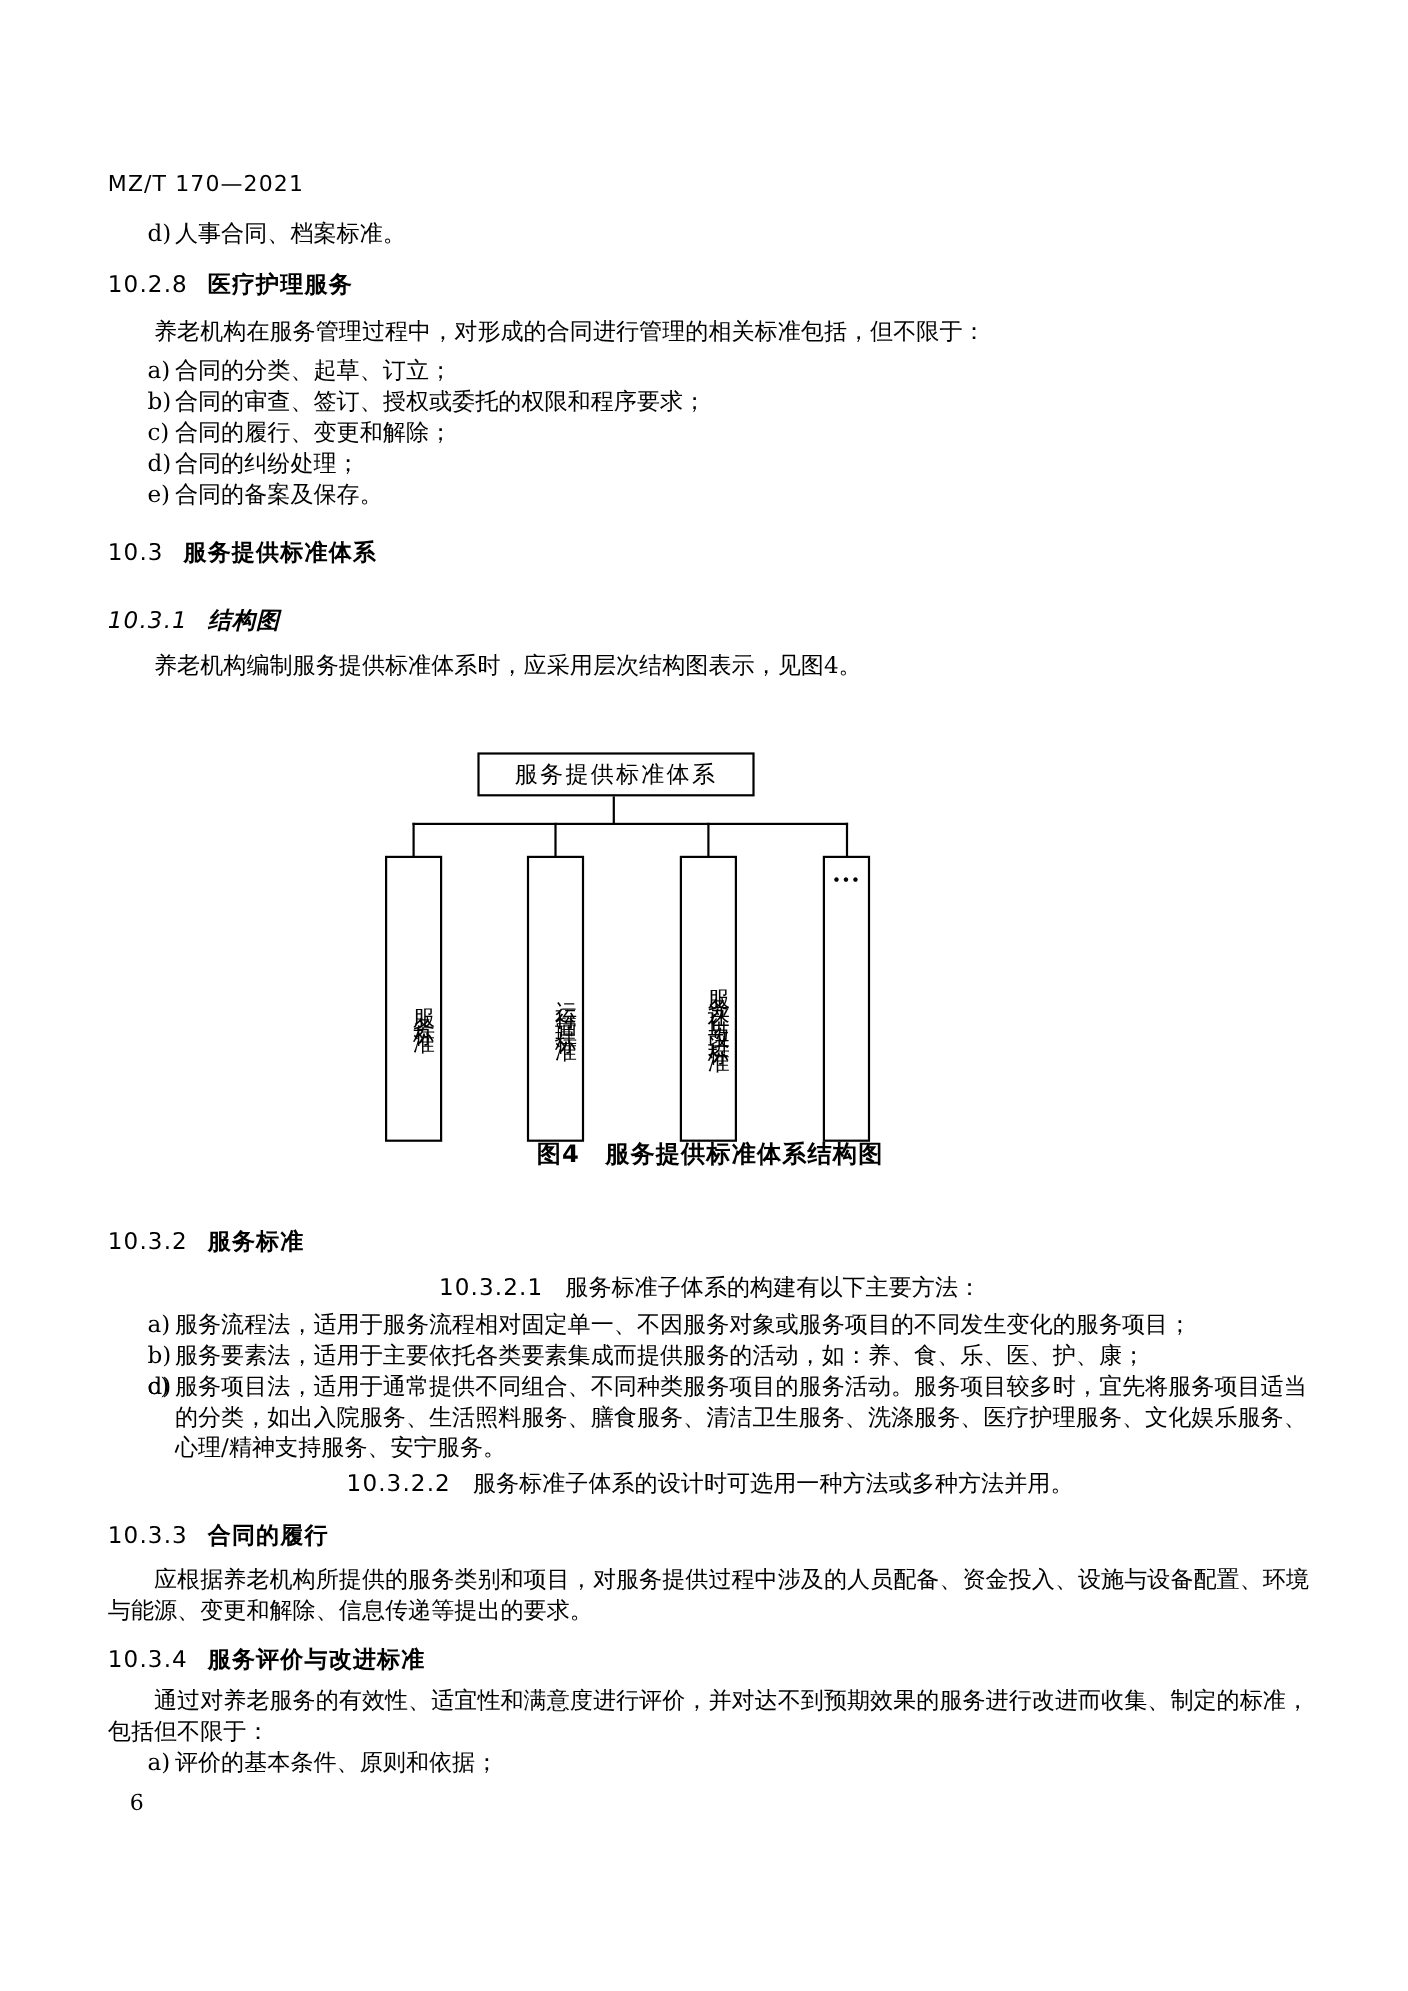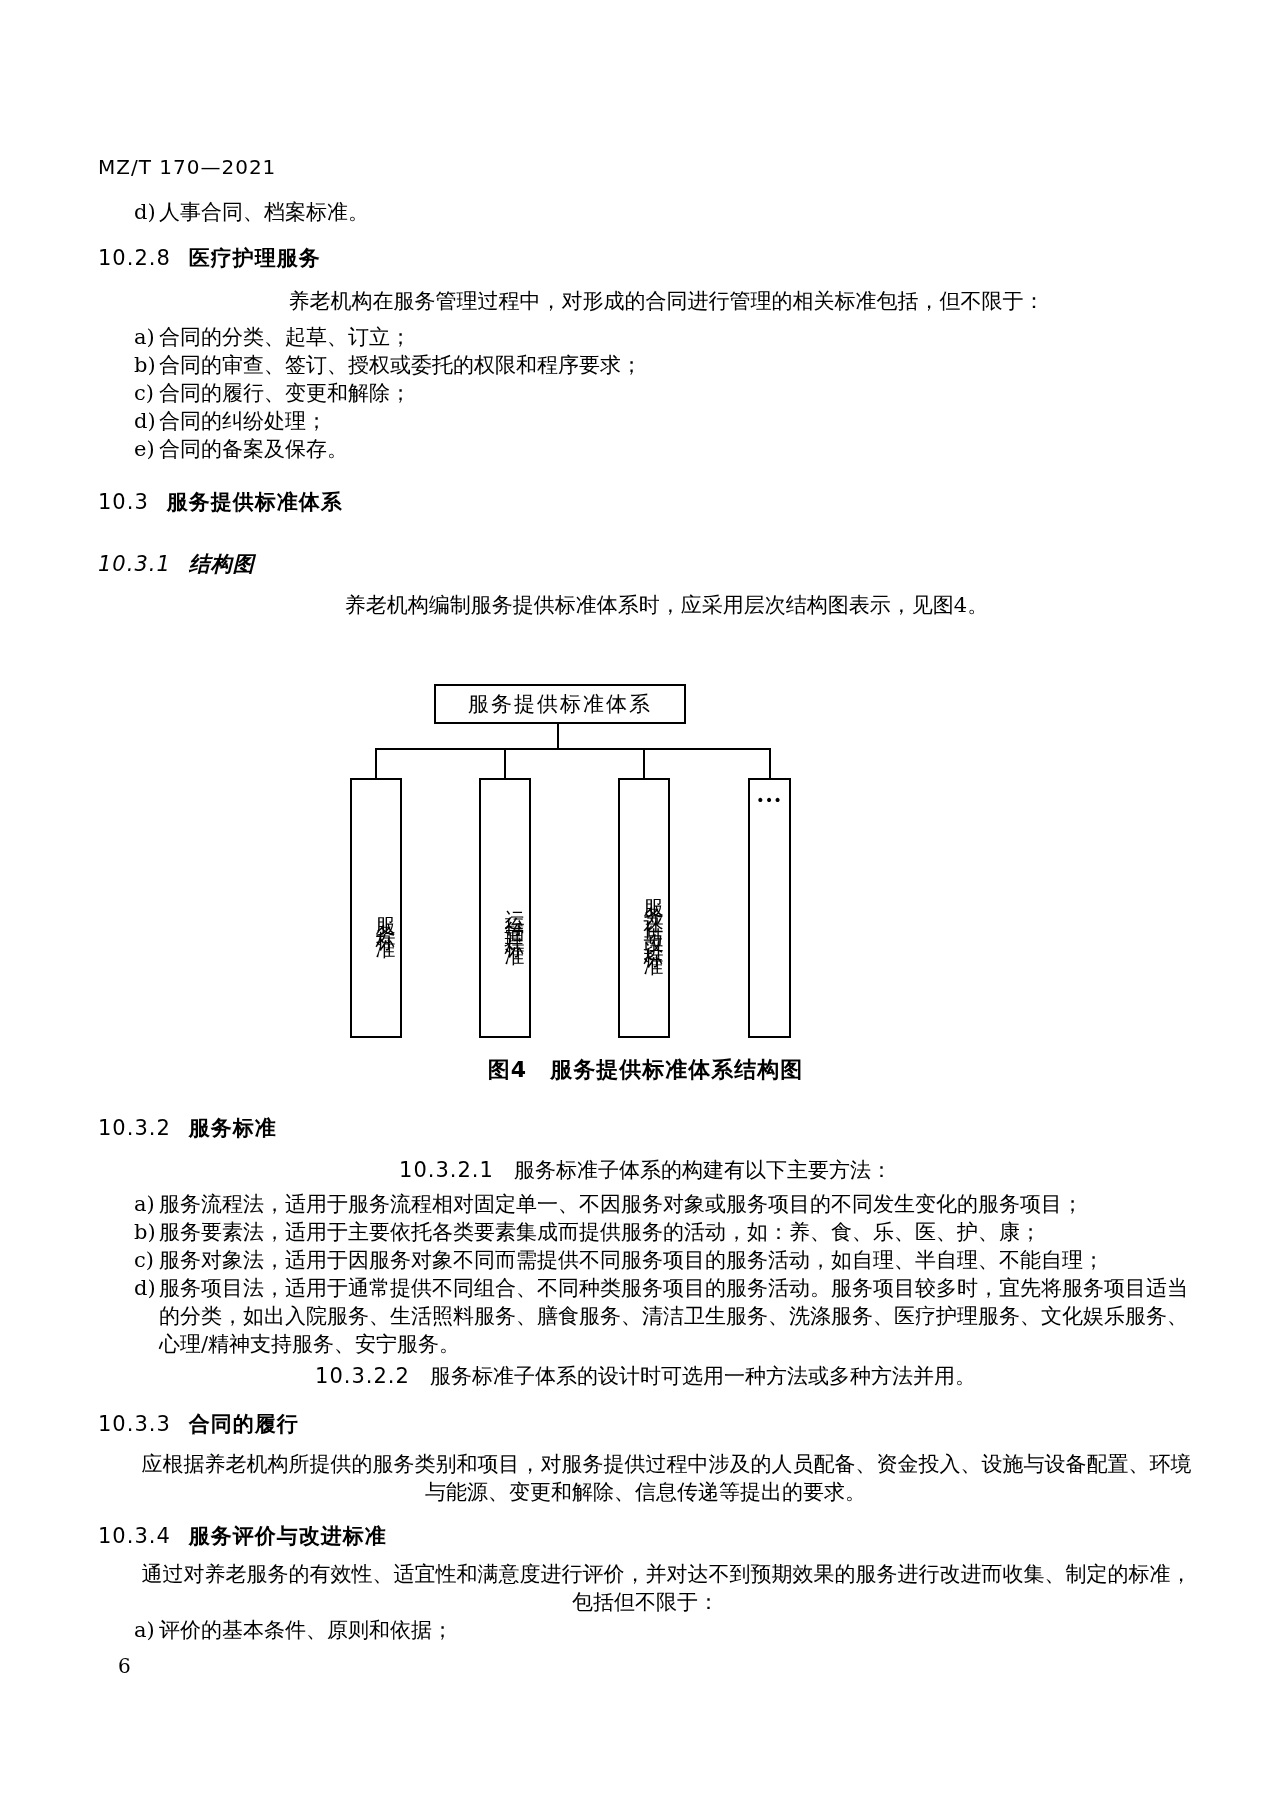--- a/index.html
+++ b/index.html
@@ -22,21 +22,21 @@
     letter-spacing:1px;
     line-height:22px;
   }
   .heading{
     font-family:"DejaVu Sans", sans-serif;
     line-height:28px;
     white-space:nowrap;
   }
   .h-num{font-weight:400;letter-spacing:1px;margin-right:18px;}
   .h-title{font-weight:700;letter-spacing:1px;}
-  .para{text-indent:42px;margin:0;text-align:center;}
+  .para{text-indent:42px;margin:0;}
   .li{position:relative;padding-left:61px;margin:0;}
   .li-label{position:absolute;left:36px;font-family:"DejaVu Serif", serif;}
   .clause{margin:0;text-align:center;}
   .clause-num{font-family:"DejaVu Sans", sans-serif;letter-spacing:1px;margin-right:20px;}
   
   .mt-item-d{margin-top:20px;}
   .mt-h228{margin-top:18px;}
   .mt-p228{margin-top:15px;}
   .mt-list1{margin-top:8px;}
   .mt-h103{margin-top:25px;}
@@ -86,21 +86,21 @@
     padding-top:13px;
     text-align:left;
     display:flex;justify-content:center;
   }
   .fig-child-box.c1{left:252px;width:52px;}
   .fig-child-box.c2{left:381px;width:52px;}
   .fig-child-box.c3{left:520px;width:52px;}
   .fig-child-box.c4{left:650px;width:43px;text-align:center;padding-top:6px;
     font-size:22px;font-weight:700;letter-spacing:1px;}
   .fig-caption{
-    position:absolute;left:0;top:372px;width:100%;
+    position:absolute;left:0;top:352px;width:100%;
     text-align:center;
     font-family:"DejaVu Sans", sans-serif;
     font-weight:700;
     font-size:22px;
     letter-spacing:1px;
   }
 </style>
 </head>
 <body>
 
@@ -179,21 +179,20 @@
     <div class="li">
       <span class="li-label">a)</span>
       <span>服务流程法，适用于服务流程相对固定单一、不因服务对象或服务项目的不同发生变化的服务项目；</span>
     </div>
     <div class="li">
       <span class="li-label">b)</span>
       <span>服务要素法，适用于主要依托各类要素集成而提供服务的活动，如：养、食、乐、医、护、康；</span>
     </div>
     <div class="li">
       <span class="li-label">c)</span>
-      <span>服务对象法，适用于因服务对象不同而需提供不同服务项目的服务活动，如自理、半自理、不能自理；</span>
     </div>
     <div class="li">
       <span class="li-label">d)</span>
       <span>服务项目法，适用于通常提供不同组合、不同种类服务项目的服务活动。服务项目较多时，宜先将服务项目适当的分类，如出入院服务、生活照料服务、膳食服务、清洁卫生服务、洗涤服务、医疗护理服务、文化娱乐服务、心理/精神支持服务、安宁服务。</span>
     </div>
   </div>
 
   <p class="clause mt-c10322">
     <span class="clause-num">10.3.2.2</span><span>服务标准子体系的设计时可选用一种方法或多种方法并用。</span>
   </p>

